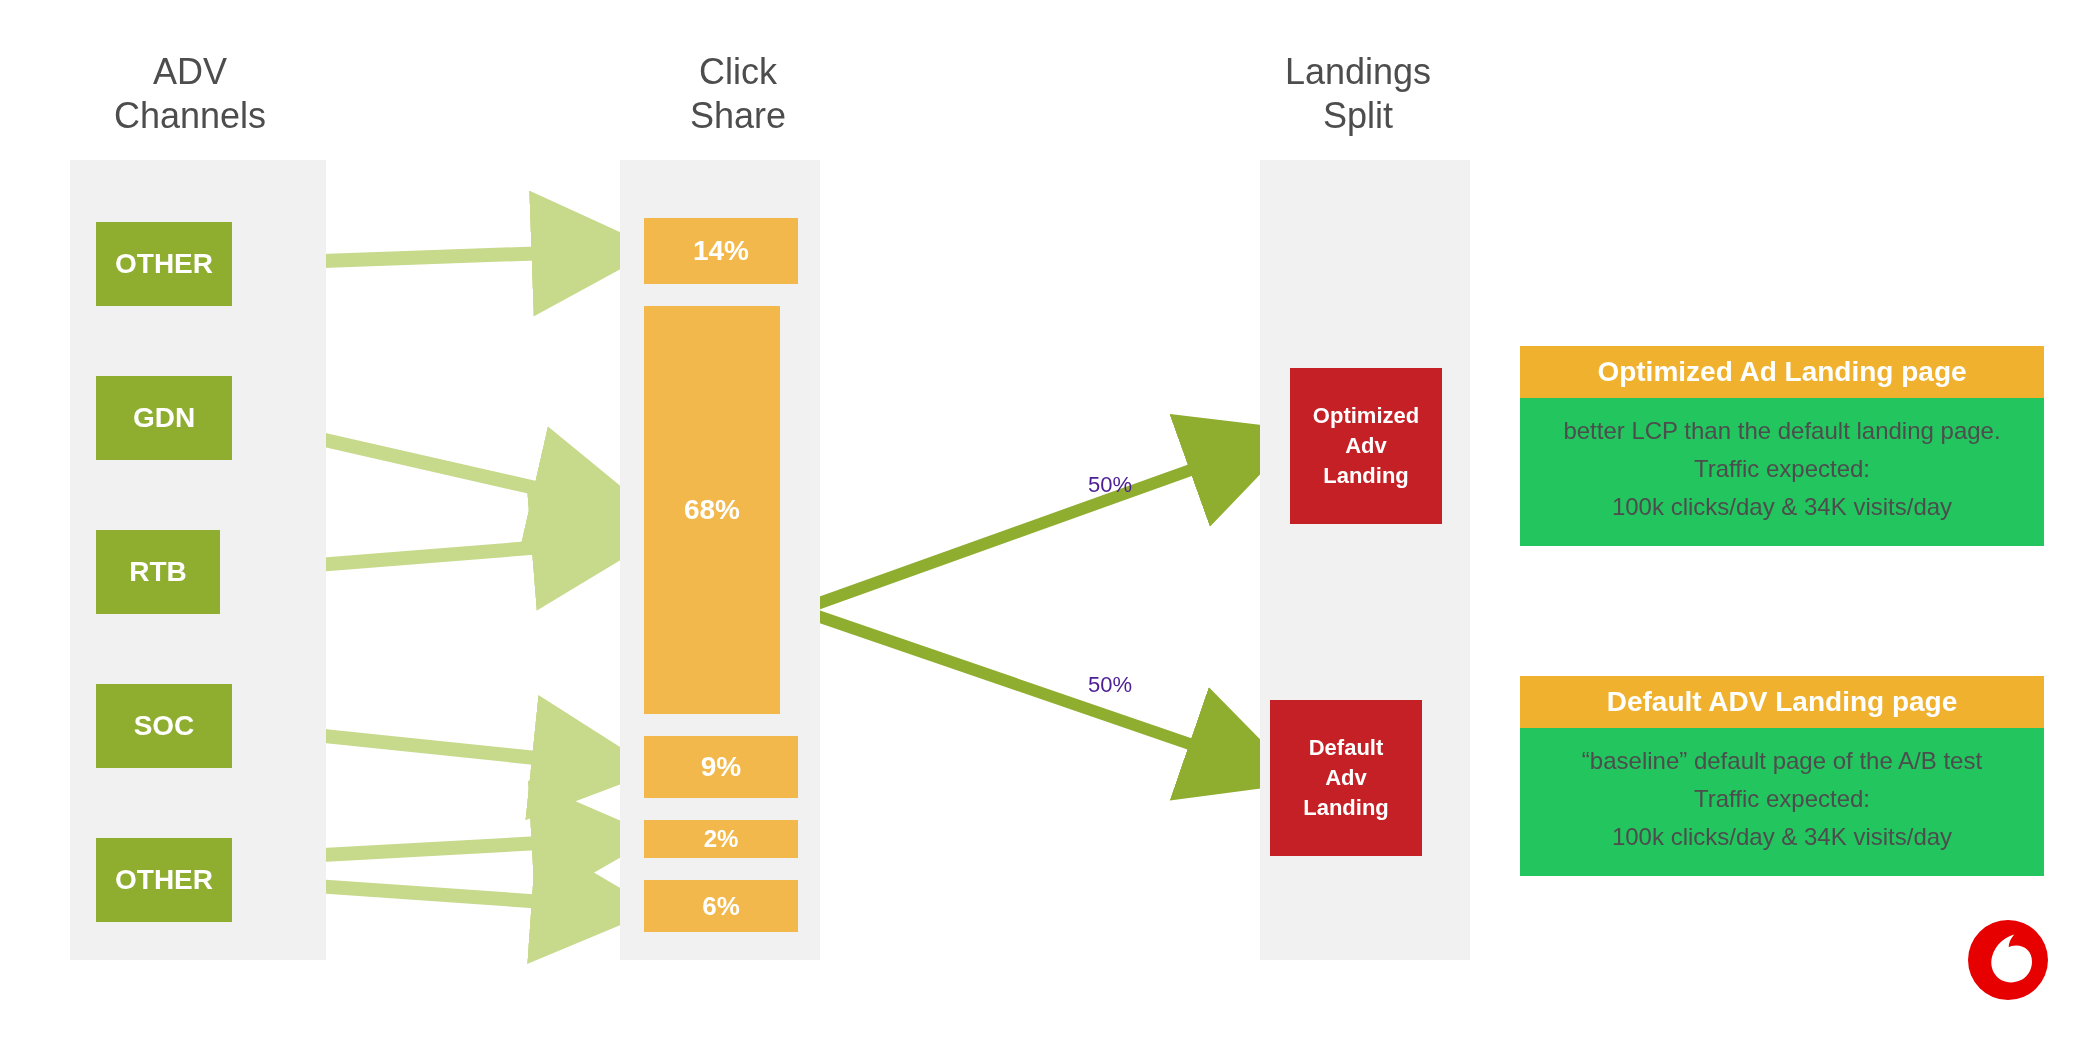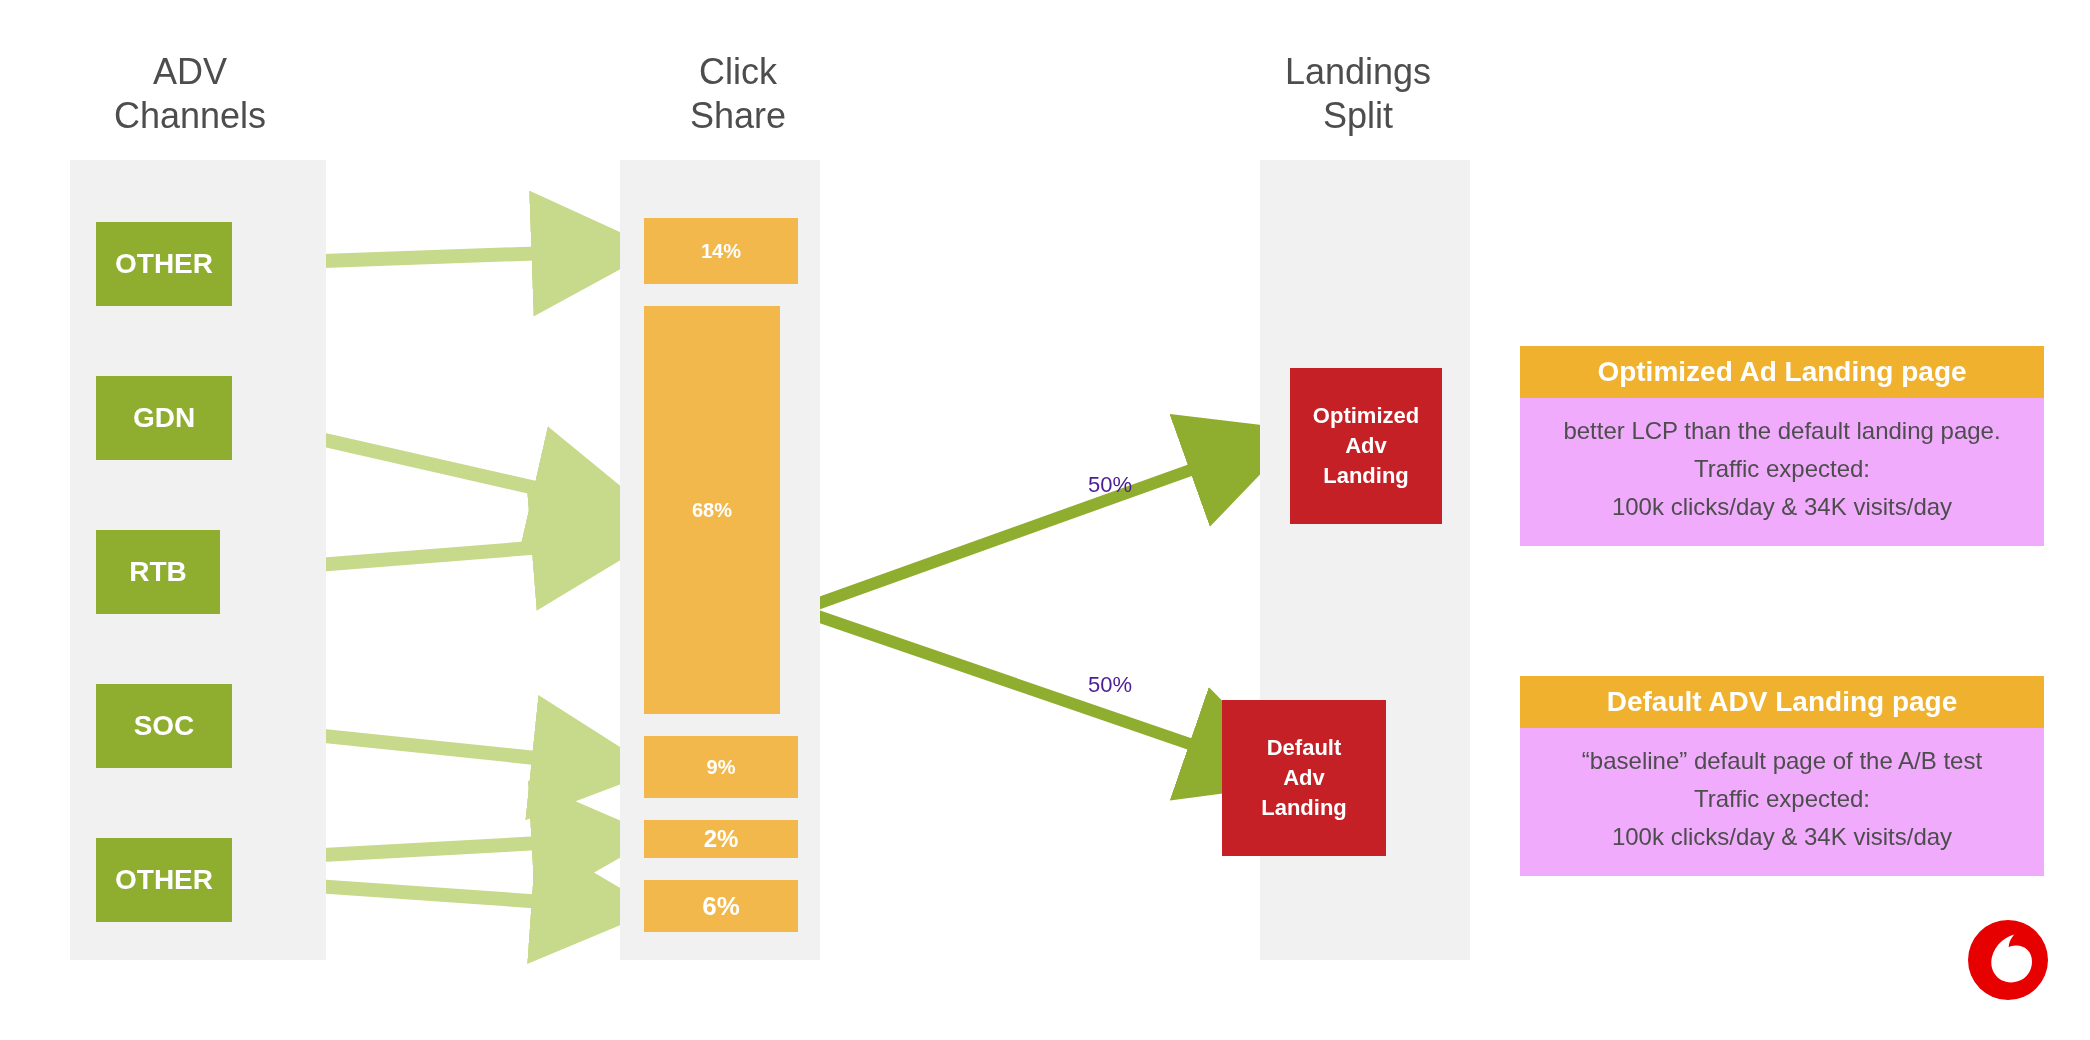--- a/index.html
+++ b/index.html
@@ -30,38 +30,38 @@
     font-weight: 700;
     font-size: 28px;
     display: flex;
     align-items: center;
     justify-content: center;
   }
   .chip-orange {
     background: #f2b84b;
     color: #ffffff;
     font-weight: 700;
-    font-size: 20px;
+    font-size: 28px;
     display: flex;
     align-items: center;
     justify-content: center;
   }
   .chip-red {
     background: #c52026;
     color: #ffffff;
     font-weight: 700;
     font-size: 22px;
     line-height: 30px;
     text-align: center;
     display: flex;
     align-items: center;
     justify-content: center;
   }
   .info-card {
-    background: #f0abfc;
+    background: #22c55e;
   }
   .info-card-header {
     background: #f0b22e;
     color: #ffffff;
     font-weight: 700;
     font-size: 28px;
     text-align: center;
     height: 52px;
     line-height: 52px;
   }
@@ -131,21 +131,21 @@
   <div class="abs chip-orange" style="left:644px; top:736px; width:154px; height:62px;">9%</div>
   <div class="abs chip-orange" style="left:644px; top:820px; width:154px; height:38px; font-size:24px;">2%</div>
   <div class="abs chip-orange" style="left:644px; top:880px; width:154px; height:52px; font-size:26px;">6%</div>
 
   <div class="abs split-label" style="left:1088px; top:472px;">50%</div>
   <div class="abs split-label" style="left:1088px; top:672px;">50%</div>
 
   <div class="abs chip-red" style="left:1290px; top:368px; width:152px; height:156px; white-space:pre-line;">Optimized
 Adv
 Landing</div>
-  <div class="abs chip-red" style="left:1222px; top:700px; width:164px; height:156px; white-space:pre-line;">Default
+  <div class="abs chip-red" style="left:1270px; top:700px; width:152px; height:156px; white-space:pre-line;">Default
 Adv
 Landing</div>
 
   <div class="abs info-card" style="left:1520px; top:346px; width:524px;">
     <div class="info-card-header">Optimized Ad Landing page</div>
     <div class="info-card-body">
       <div>better LCP than the default landing page.</div>
       <div>Traffic expected:</div>
       <div>100k clicks/day  &amp; 34K visits/day</div>
     </div>

